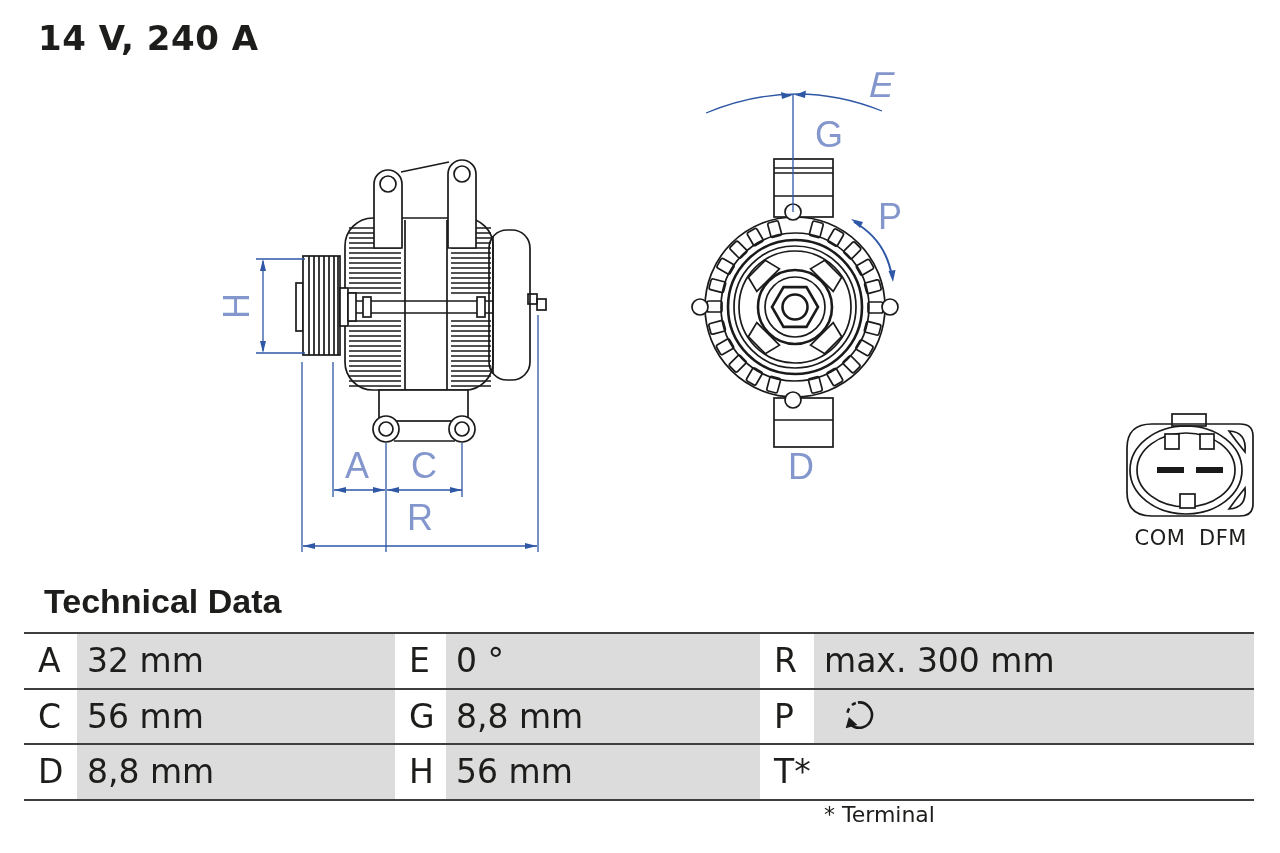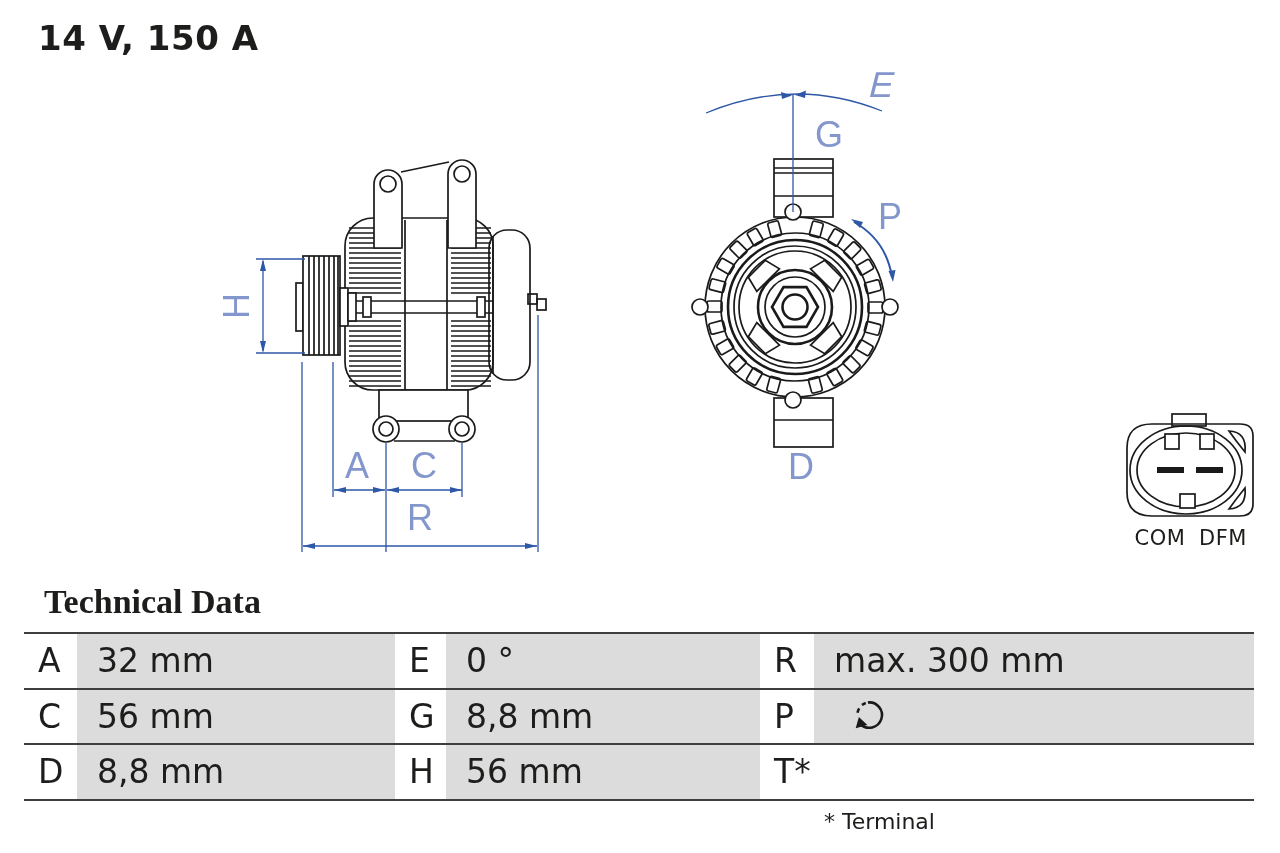--- a/index.html
+++ b/index.html
@@ -11,37 +11,37 @@
   .k{stroke:var(--drawing);fill:none;stroke-width:1.7px;}
   .k2{stroke:var(--drawing);fill:none;stroke-width:2.6px;}
   .kw{stroke:var(--drawing);fill:#ffffff;stroke-width:1.7px;}
   .kf{fill:var(--drawing);stroke:none;}
   .b{stroke:var(--dim);fill:none;stroke-width:1.3px;}
   .bf{fill:var(--dim);stroke:none;}
   .dlbl{fill:var(--dimlabel);font-family:"Liberation Sans",sans-serif;font-size:36px;}
   .conlbl{fill:var(--ink);font-family:"DejaVu Sans",sans-serif;font-size:21px;letter-spacing:.5px;}
   
   .tech{position:absolute;left:24px;top:581px;width:1230px;}
-  .tech h2{margin:2px 0 0 20px;font-family:Liberation Serif, serif;
+  .tech h2{margin:2px 0 0 20px;font-family:Liberation Sans, sans-serif;
            font-size:34px;line-height:37px;font-weight:bold;color:var(--ink);}
   .ttable{margin-top:12px;border-bottom:2px solid var(--rule);}
   .trow{display:grid;grid-template-columns:53px 318px 51px 314px 54px 440px;
         height:55.6px;border-top:2px solid var(--rule);box-sizing:border-box;}
   .cell{display:flex;align-items:center;font-family:"DejaVu Sans",sans-serif;
         font-size:33px;color:var(--ink);white-space:nowrap;overflow:visible;}
   .key{background:#ffffff;padding-left:14px;}
-  .val{background:var(--cellbg);padding-left:20px;}
+  .val{background:var(--cellbg);padding-left:10px;}
   .roticon{margin-left:18px;display:block;}
-  .footnote{margin:8px 0 0 800px;font-family:"DejaVu Sans",sans-serif;
+  .footnote{margin:1px 0 0 800px;font-family:"DejaVu Sans",sans-serif;
             font-size:22px;color:var(--ink);}
 </style>
 </head>
 <body>
 
-<div class="rating">14 V, 150 A</div>
+<div class="rating">14 V, 240 A</div>
 
 <svg id="drawing" width="1280" height="580" viewBox="0 0 1280 580" xmlns="http://www.w3.org/2000/svg">
 
   <g>
 
     <rect class="k" x="345" y="218" width="148" height="172" rx="28"></rect>
 
     <rect class="k" x="489" y="230" width="41" height="150" rx="18"></rect>
     <line class="k" x1="493" y1="236" x2="493" y2="374"></line>
 

